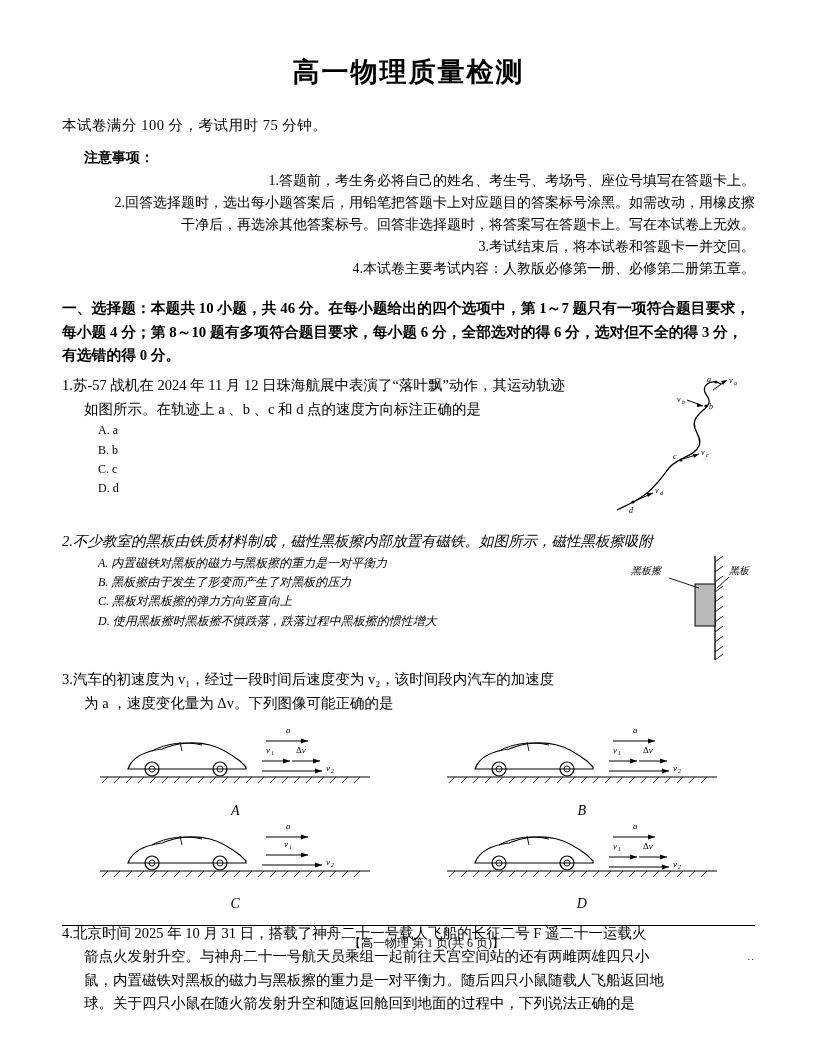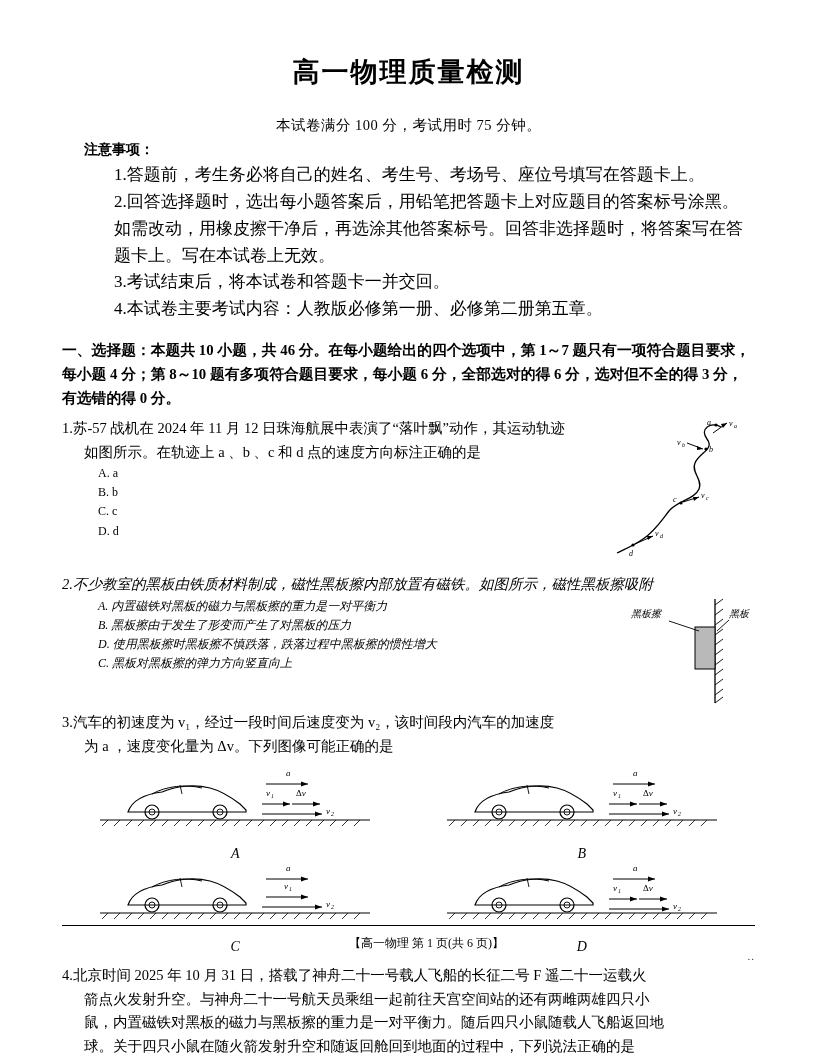--- a/index.html
+++ b/index.html
@@ -24,35 +24,35 @@
   }
   .doc-title {
     text-align: center;
     font-size: 27px;
     font-weight: bold;
     letter-spacing: 2px;
     margin: 16px 0 26px 0;
     font-family: "Liberation Serif", "DejaVu Serif", serif;
   }
   .subtitle {
-    text-align: center;
     font-size: 14.5px;
-    margin-bottom: 6px;
+    margin-bottom: 14px;
     letter-spacing: 0.5px;
   }
   .notice-head {
     font-size: 14px;
     font-weight: bold;
     margin: 4px 0 3px 22px;
   }
   .notice-item {
-    font-size: 17px;
+    font-size: 14px;
     line-height: 1.58;
     margin-left: 52px;
     text-indent: 0;
+    text-align: right;
   }
   .section-head {
     font-size: 14.8px;
     font-weight: bold;
     line-height: 1.62;
     margin-top: 16px;
     margin-left: 0;
   }
   .q {
     font-size: 14.5px;
@@ -178,22 +178,22 @@
       <text x="57" y="119" font-size="6" font-style="italic">d</text>
     </svg>
   </div>
 
   <div class="q q2wrap">
     <div class="qline qfirst">
       <span>2.</span><span>不少教室的黑板由铁质材料制成，磁性黑板擦内部放置有磁铁。如图所示，磁性黑板擦吸附</span>
     </div>
     <div class="opt">A. 内置磁铁对黑板的磁力与黑板擦的重力是一对平衡力</div>
     <div class="opt">B. 黑板擦由于发生了形变而产生了对黑板的压力</div>
+    <div class="opt">C. 黑板对黑板擦的弹力方向竖直向上</div>
     <div class="opt">D. 使用黑板擦时黑板擦不慎跌落，跌落过程中黑板擦的惯性增大</div>
-    <div class="opt">C. 黑板对黑板擦的弹力方向竖直向上</div>
 
     <svg class="q2fig" viewBox="0 0 152 120">
 
       <line x1="112" y1="8" x2="112" y2="112" stroke="#000" stroke-width="1.3"></line>
 
       <g stroke="#000" stroke-width="0.9">
         <line x1="112" y1="14" x2="120" y2="8"></line>
         <line x1="112" y1="24" x2="120" y2="18"></line>
         <line x1="112" y1="34" x2="120" y2="28"></line>
         <line x1="112" y1="44" x2="120" y2="38"></line>

